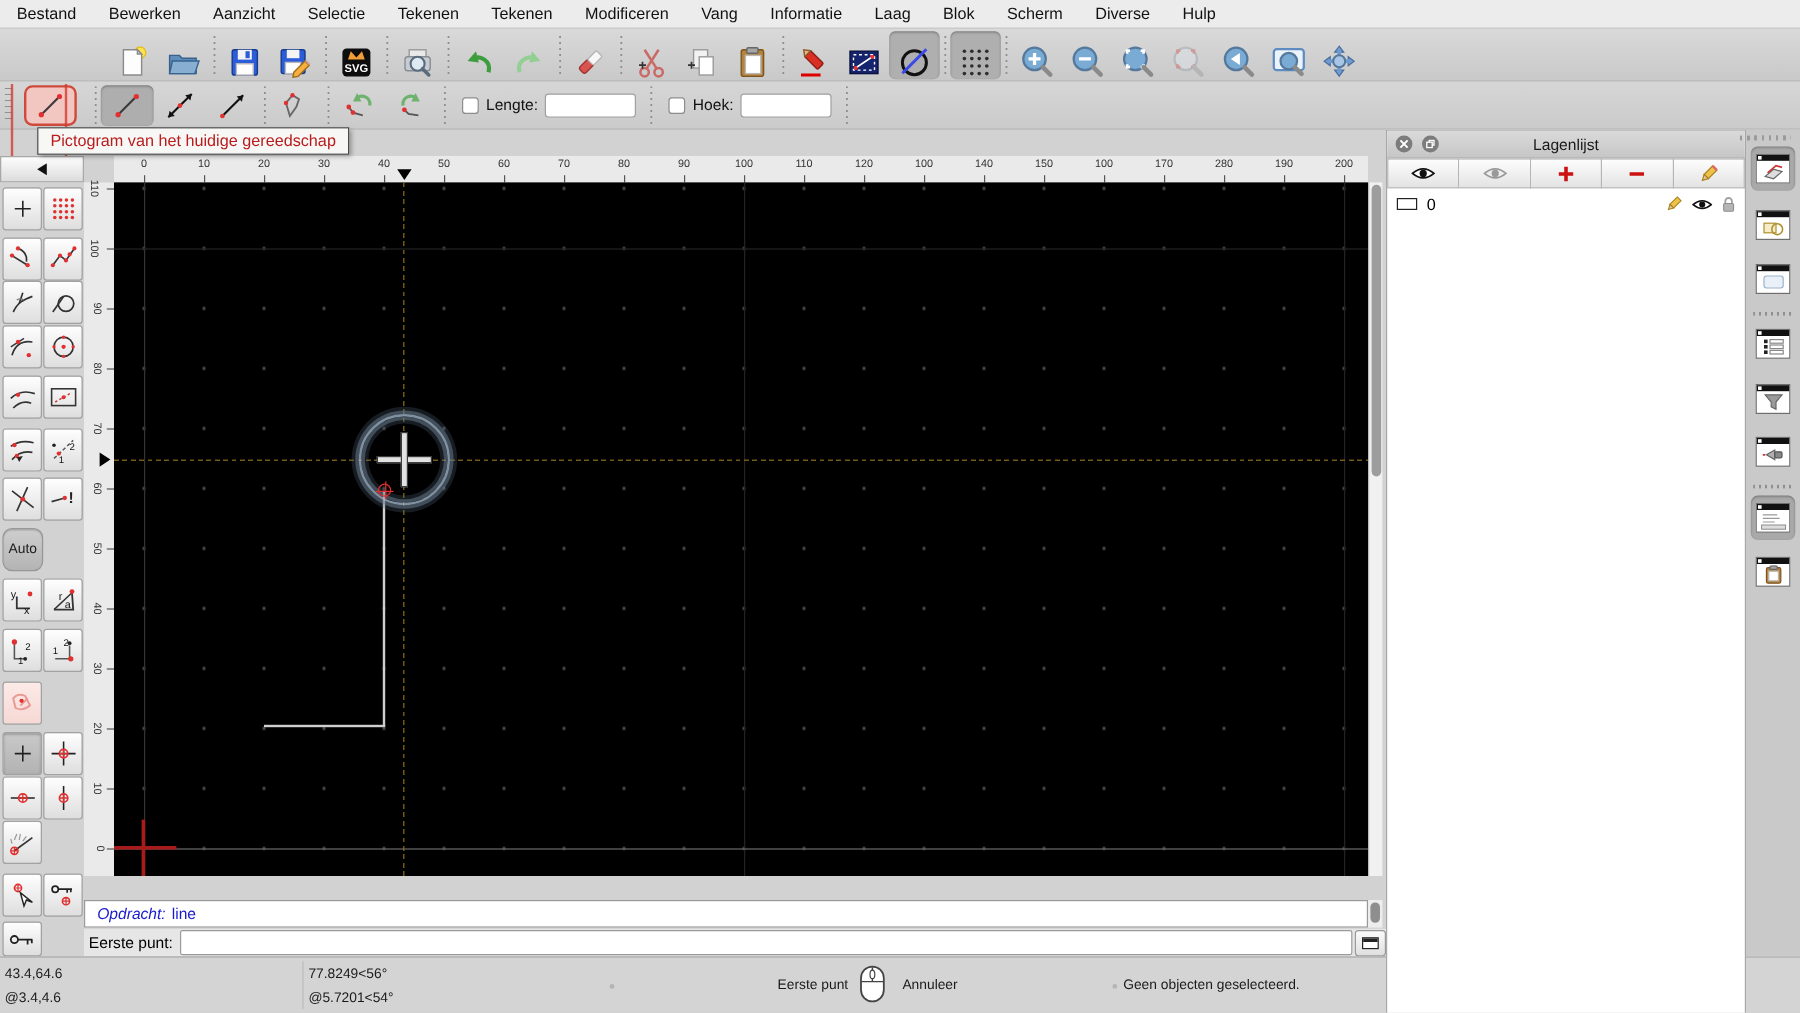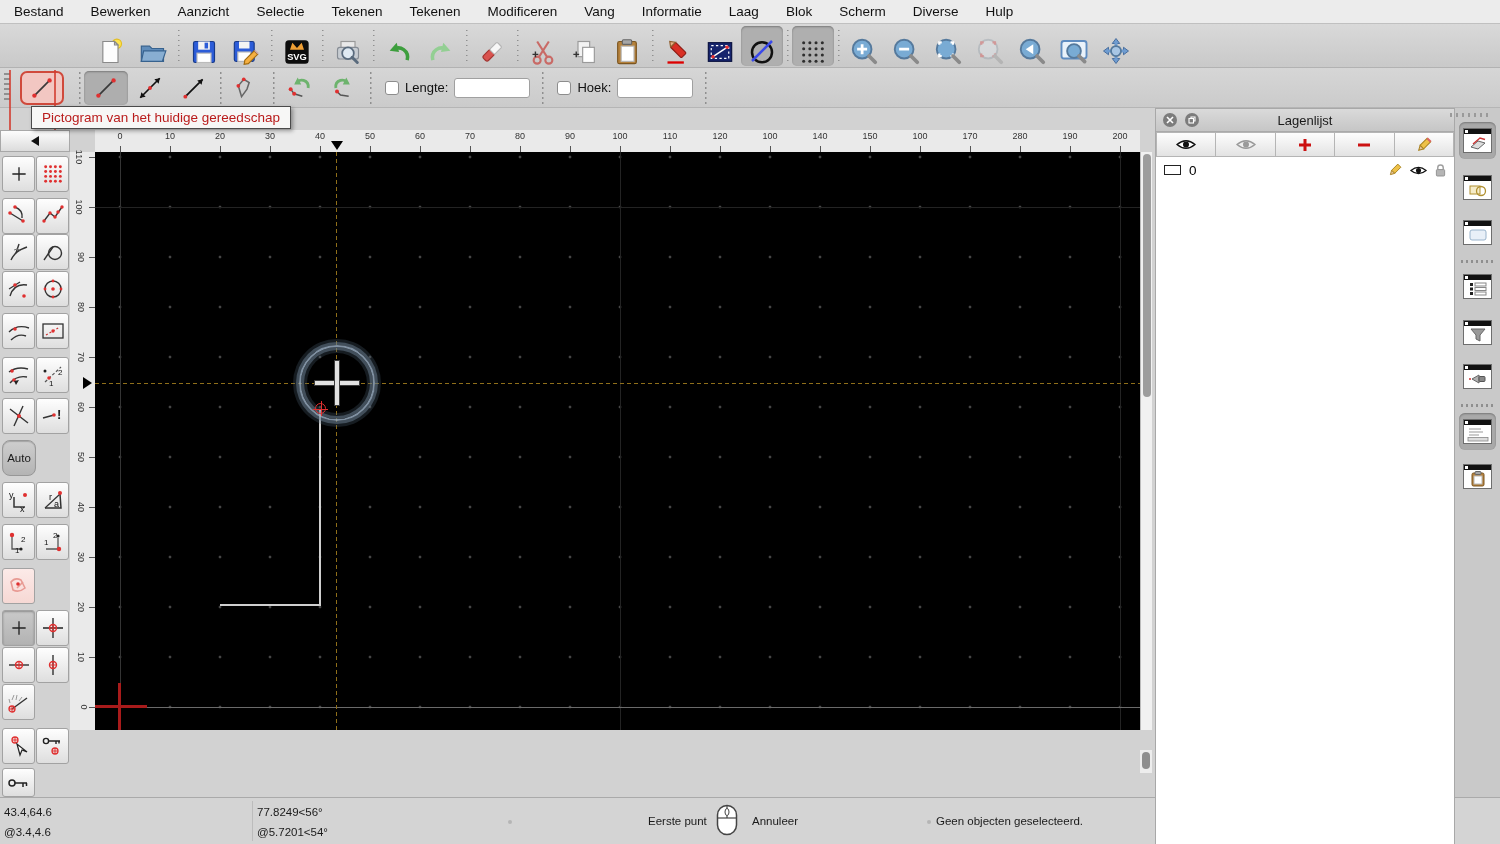--- a/index.html
+++ b/index.html
@@ -825,22 +825,33 @@
     <div class="cursor-ring"></div>
     <div class="cursor-cross-h"></div>
     <div class="cursor-cross-v"></div>
     <div class="snap-marker"></div>
   </div>
 
   <div class="vscroll">
     <div class="vscroll-thumb"></div>
   </div>
 
+  <div class="cmd-history">
+    <span class="cmd-prefix">Opdracht:</span>
+    <span class="cmd-text">line</span>
+  </div>
   <div class="cmd-vscroll">
     <div class="cmd-vscroll-thumb"></div>
+  </div>
+  <div class="prompt-row">
+    <span class="prompt-label">Eerste punt:</span>
+    <input class="prompt-input" type="text" value="" style="">
+    <div class="prompt-btn">
+      <span class="winglyph"></span>
+    </div>
   </div>
 
   <div class="statusbar">
     <span class="sb-text" style="left:4px;top:8px;">43.4,64.6</span>
     <span class="sb-text" style="left:4px;top:28px;">@3.4,4.6</span>
     <span class="sb-sep"></span>
     <span class="sb-text" style="left:257px;top:8px;">77.8249&lt;56°</span>
     <span class="sb-text" style="left:257px;top:28px;">@5.7201&lt;54°</span>
     <span class="sb-dot" style="left:508px;"></span>
     <span class="sb-text" style="left:648px;top:17px;">Eerste punt</span>

